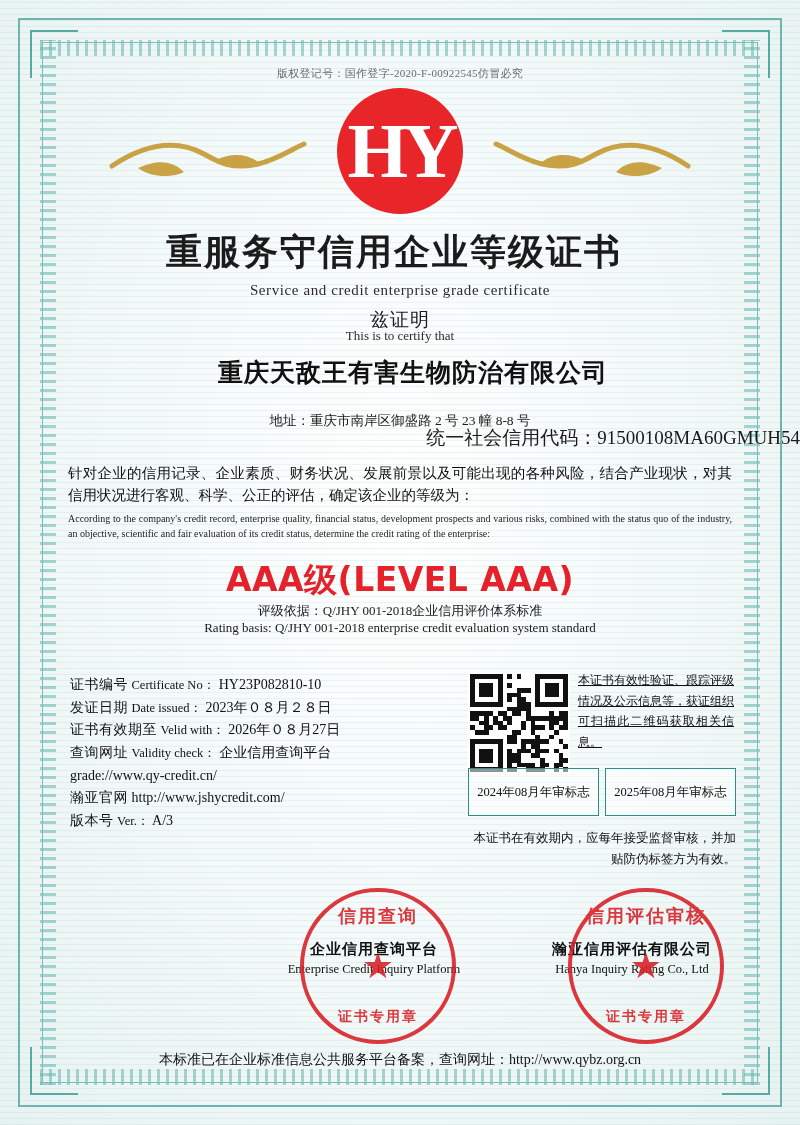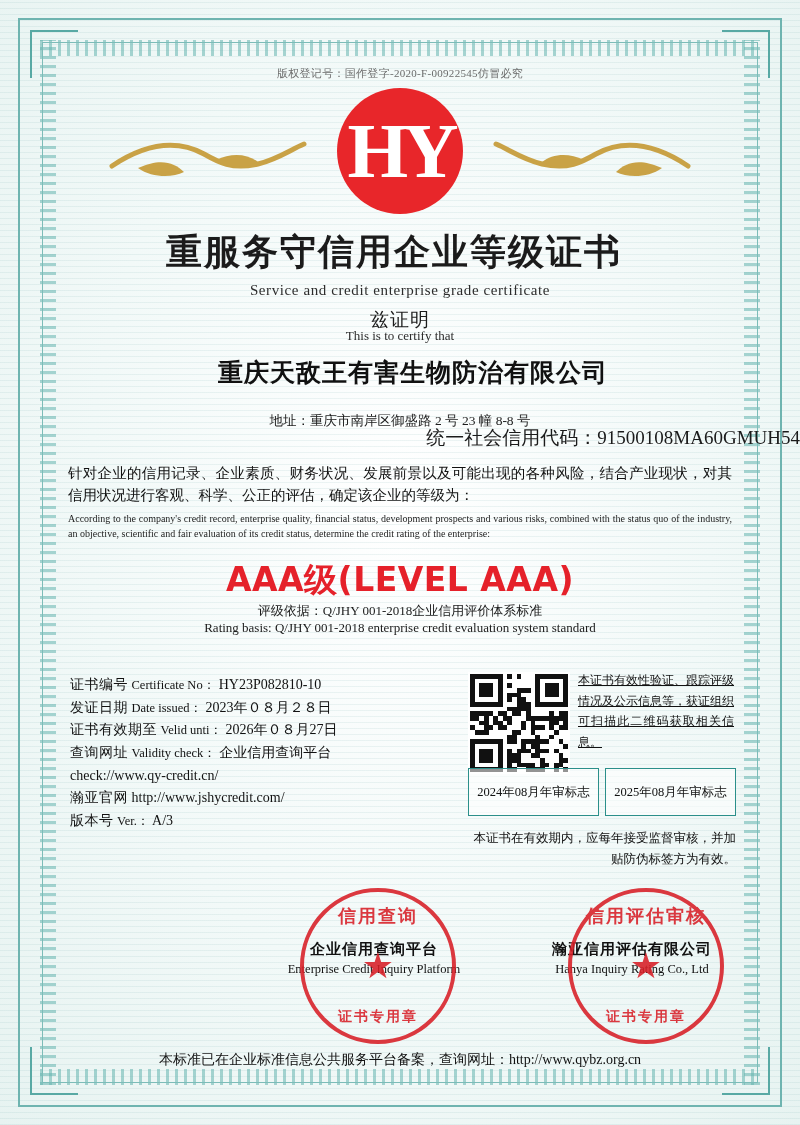--- a/index.html
+++ b/index.html
@@ -421,30 +421,30 @@
       <span class="label-en">Certificate No：</span>
       <span class="val">HY23P082810-10</span>
     </div>
     <div class="row">
       <span class="label-cn">发证日期</span>
       <span class="label-en">Date issued：</span>
       <span class="val">2023年０８月２８日</span>
     </div>
     <div class="row">
       <span class="label-cn">证书有效期至</span>
-      <span class="label-en">Velid unti：</span>
+      <span class="label-en">Velid with：</span>
       <span class="val">2026年０８月27日</span>
     </div>
     <div class="row">
       <span class="label-cn">查询网址</span>
       <span class="label-en">Validity check：</span>
       <span class="val">企业信用查询平台</span>
     </div>
     <div class="row">
-      <span class="val">check://www.qy-credit.cn/</span>
+      <span class="val">grade://www.qy-credit.cn/</span>
     </div>
     <div class="row">
       <span class="label-cn">瀚亚官网</span>
       <span class="val">http://www.jshycredit.com/</span>
     </div>
     <div class="row">
       <span class="label-cn">版本号</span>
       <span class="label-en">Ver.：</span>
       <span class="val">A/3</span>
     </div>

